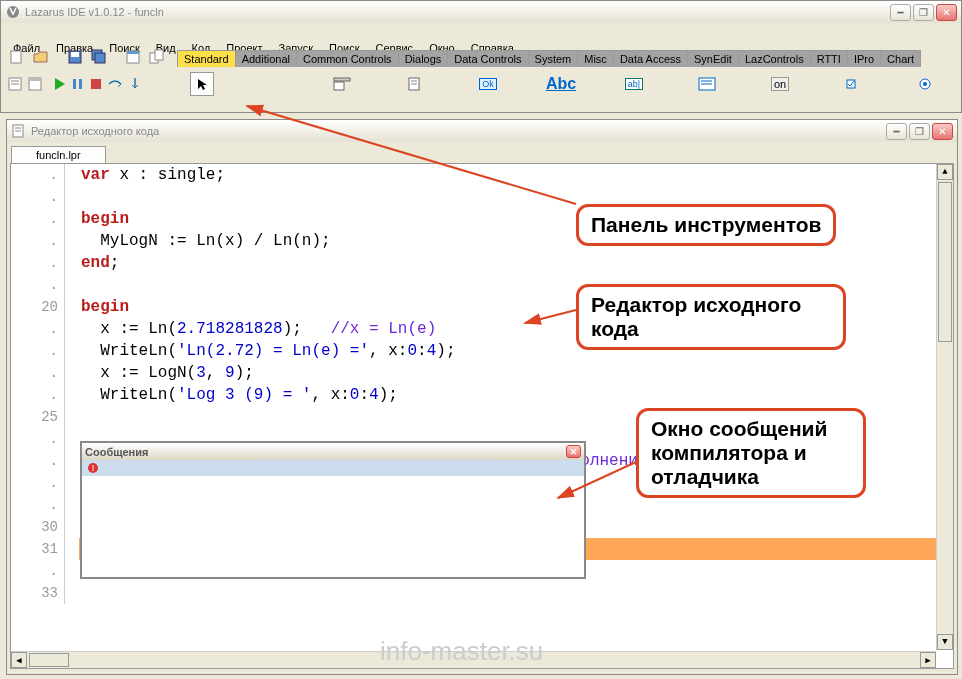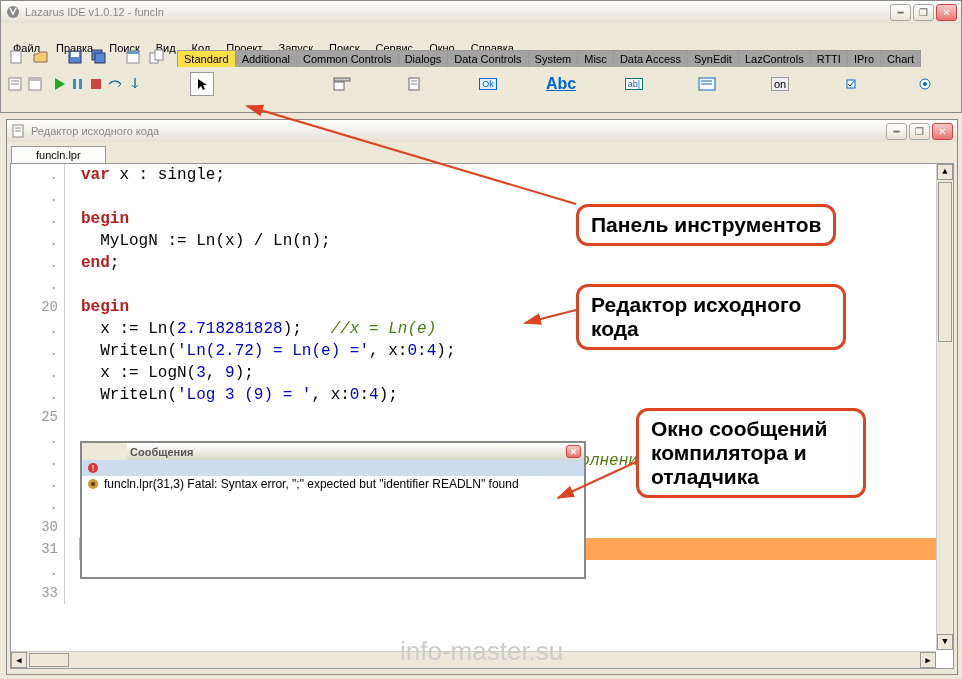--- a/index.html
+++ b/index.html
@@ -159,21 +159,21 @@
   .gutter2 {
     width: 14px;
     background:#fff;
   }
   .codetext { padding-left: 2px; flex: 1; }
   .codeline.hl { background: #ffa756; }
   .codeline.hl .codetext { background:#ffa756; }
   .sh-kw { color: #b91c1c; font-weight: bold; }
   .sh-num { color: #0000cc; }
   .sh-str { color: #0000cc; }
-  .sh-com { color: #4d7c0f; font-style: italic; }
+  .sh-com { color: #6d28d9; }
   .scrollbar-v {
     position:absolute; right:0; top:0; bottom:18px; width:17px;
     background:#ece9d8; border-left:1px solid #ccc;
   }
   .scrollbar-h {
     position:absolute; left:0; right:17px; bottom:0; height:17px;
     background:#ece9d8; border-top:1px solid #ccc;
   }
   .sb-btn { background:#ece9d8; border:1px solid #999; display:flex;align-items:center;justify-content:center; font-size:9px;}
   .sb-thumb { background:#ece9d8; border:1px solid #999;}
@@ -189,21 +189,21 @@
     background:#ece9d8;
     z-index:5;
     font-family: Tahoma, Arial, sans-serif;
     font-size:11px;
   }
   .messages-title {
     height:17px;
     background:linear-gradient(#fff,#dcd8c6);
     display:flex; align-items:center;
     padding:0 3px;
-    color:#555; font-weight:bold;margin-left:45px;
+    color:#555; font-weight:bold;
   }
   .messages-title .spacer{flex:1;}
   .messages-body {
     background:#fff;
     height: calc(100% - 17px);
     overflow:hidden;
     font-size:12px;
   }
   .msgline { padding:1px 4px; display:flex; align-items:center; }
   .msgline.sel { background:#cde; }
@@ -218,21 +218,21 @@
     color:#000;
     font-family: Arial, sans-serif;
     font-size:21px;
     font-weight: bold;
     padding:6px 12px;
     z-index:10;
   }
   .arrow-svg { position:absolute; z-index:9; pointer-events:none; }
   .watermark {
     position:absolute;
-    left:400px; top:636px;
+    left:380px; top:636px;
     font-size:26px;
     color:#ccc;
     font-family: Arial;
     z-index:1;
   }
 </style>
 </head>
 <body>
 
 <div class="ide-window">
@@ -524,29 +524,20 @@
   </div>
   <div class="messages-body" id="messages-body">
       <div class="msgline sel">
         <span class="msgicon">
           <svg width="12" height="12">
             <circle cx="6" cy="6" r="5" fill="#d33"></circle>
             <text x="6" y="9" text-anchor="middle" fill="#fff" font-size="9">!</text>
           </svg>
         </span>
       </div>
-      <div class="msgline">
-        <span class="msgicon">
-          <svg width="12" height="12">
-            <circle cx="6" cy="6" r="5" fill="#c93"></circle>
-            <circle cx="6" cy="6" r="2" fill="#630"></circle>
-          </svg>
-        </span>
-        <span>funcln.lpr(31,3) Fatal: Syntax error, ";" expected but "identifier READLN" found</span>
-      </div>
     </div>
 </div>
 
 <div class="callout" style="left:576px; top:180px;margin-top:24px;">
   <span>Панель инструментов</span>
 </div>
 <div class="callout" style="left:576px; top:284px; width:270px;">
   <span>Редактор исходного кода</span>
 </div>
 <div class="callout" style="left:636px; top:408px; width:230px;">

